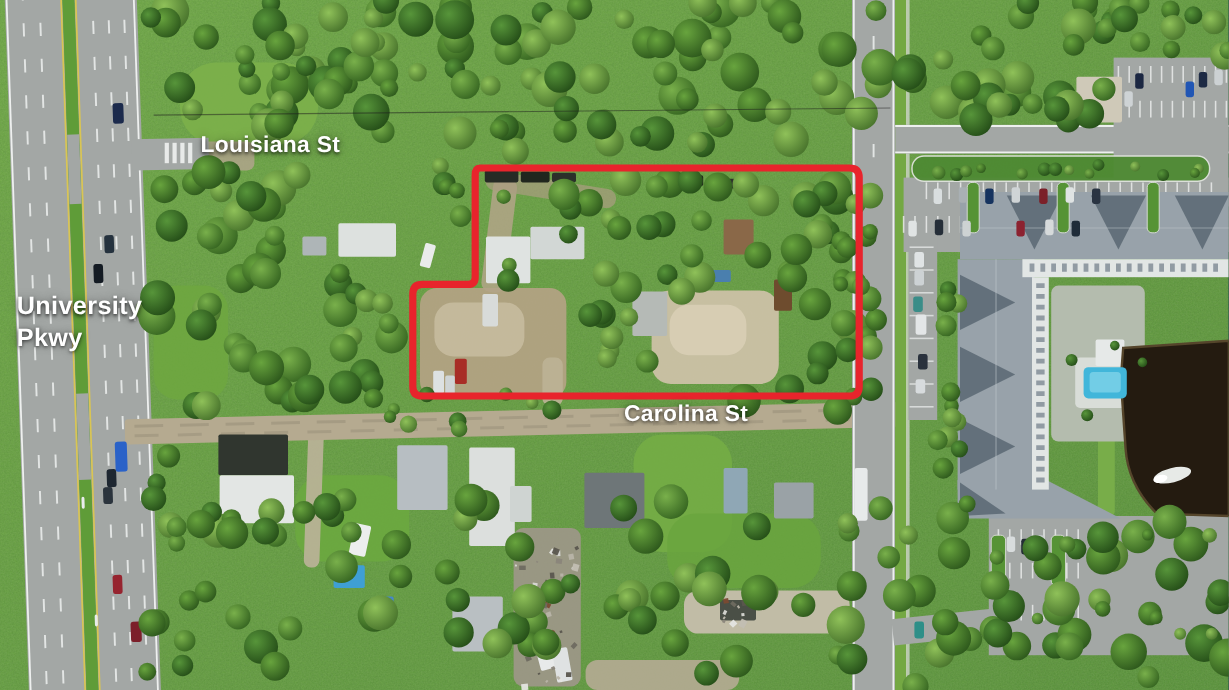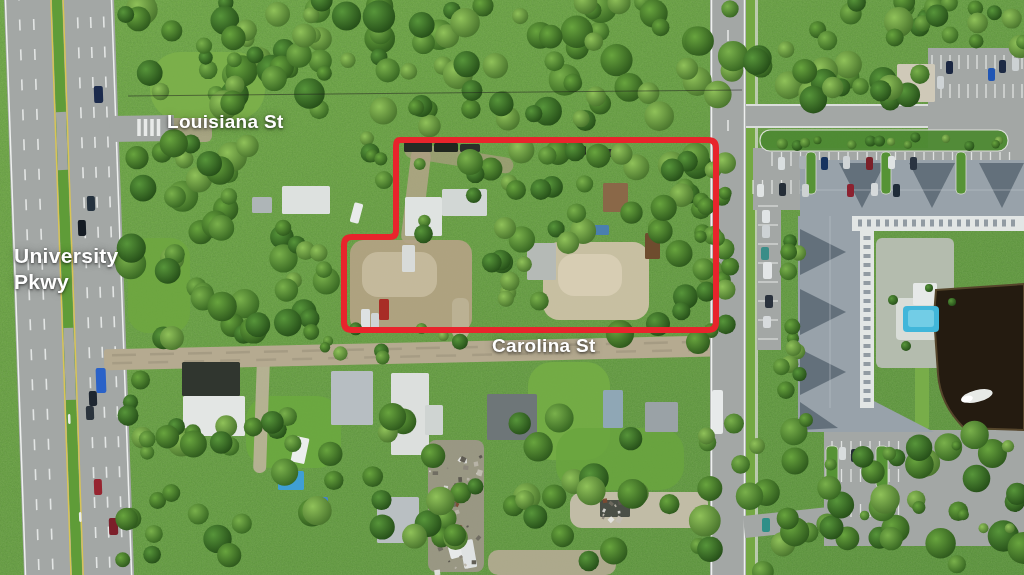--- a/index.html
+++ b/index.html
@@ -17,21 +17,21 @@
   .ridge{stroke:#c2c9ce;stroke-width:1;opacity:.5;}
   .pond{fill:var(--pond,#241b10);stroke:#55452b;stroke-width:2;}
   .pool{fill:var(--pool,#41b6da);}
   .parcel{fill:none;stroke:var(--boundary,#e8242c);stroke-width:6;
           stroke-linejoin:round;stroke-linecap:round;}
   .label{position:absolute;color:var(--label,#ffffff);font-weight:700;letter-spacing:.3px;
          text-shadow:0 1px 3px rgba(0,0,0,.65),0 0 8px rgba(0,0,0,.35);white-space:nowrap;}
   .label-louisiana{left:167px;top:111px;font-size:19px;}
   .label-university{left:14px;top:243px;width:118px;font-size:21px;line-height:1.25;
                     white-space:normal;}
-  .label-carolina{left:492px;top:335px;font-size:19px;}
+  .label-carolina{left:520px;top:335px;font-size:19px;}
 </style>
 </head>
 <body>
 
 <div class="stage">
 <svg width="1024" height="575" viewBox="0 0 1024 575">
   <defs>
     <radialGradient id="tg0" cx="35%" cy="35%" r="75%">
       <stop offset="0%" stop-color="#79b04b"></stop>
           <stop offset="100%" stop-color="#33621f"></stop>

